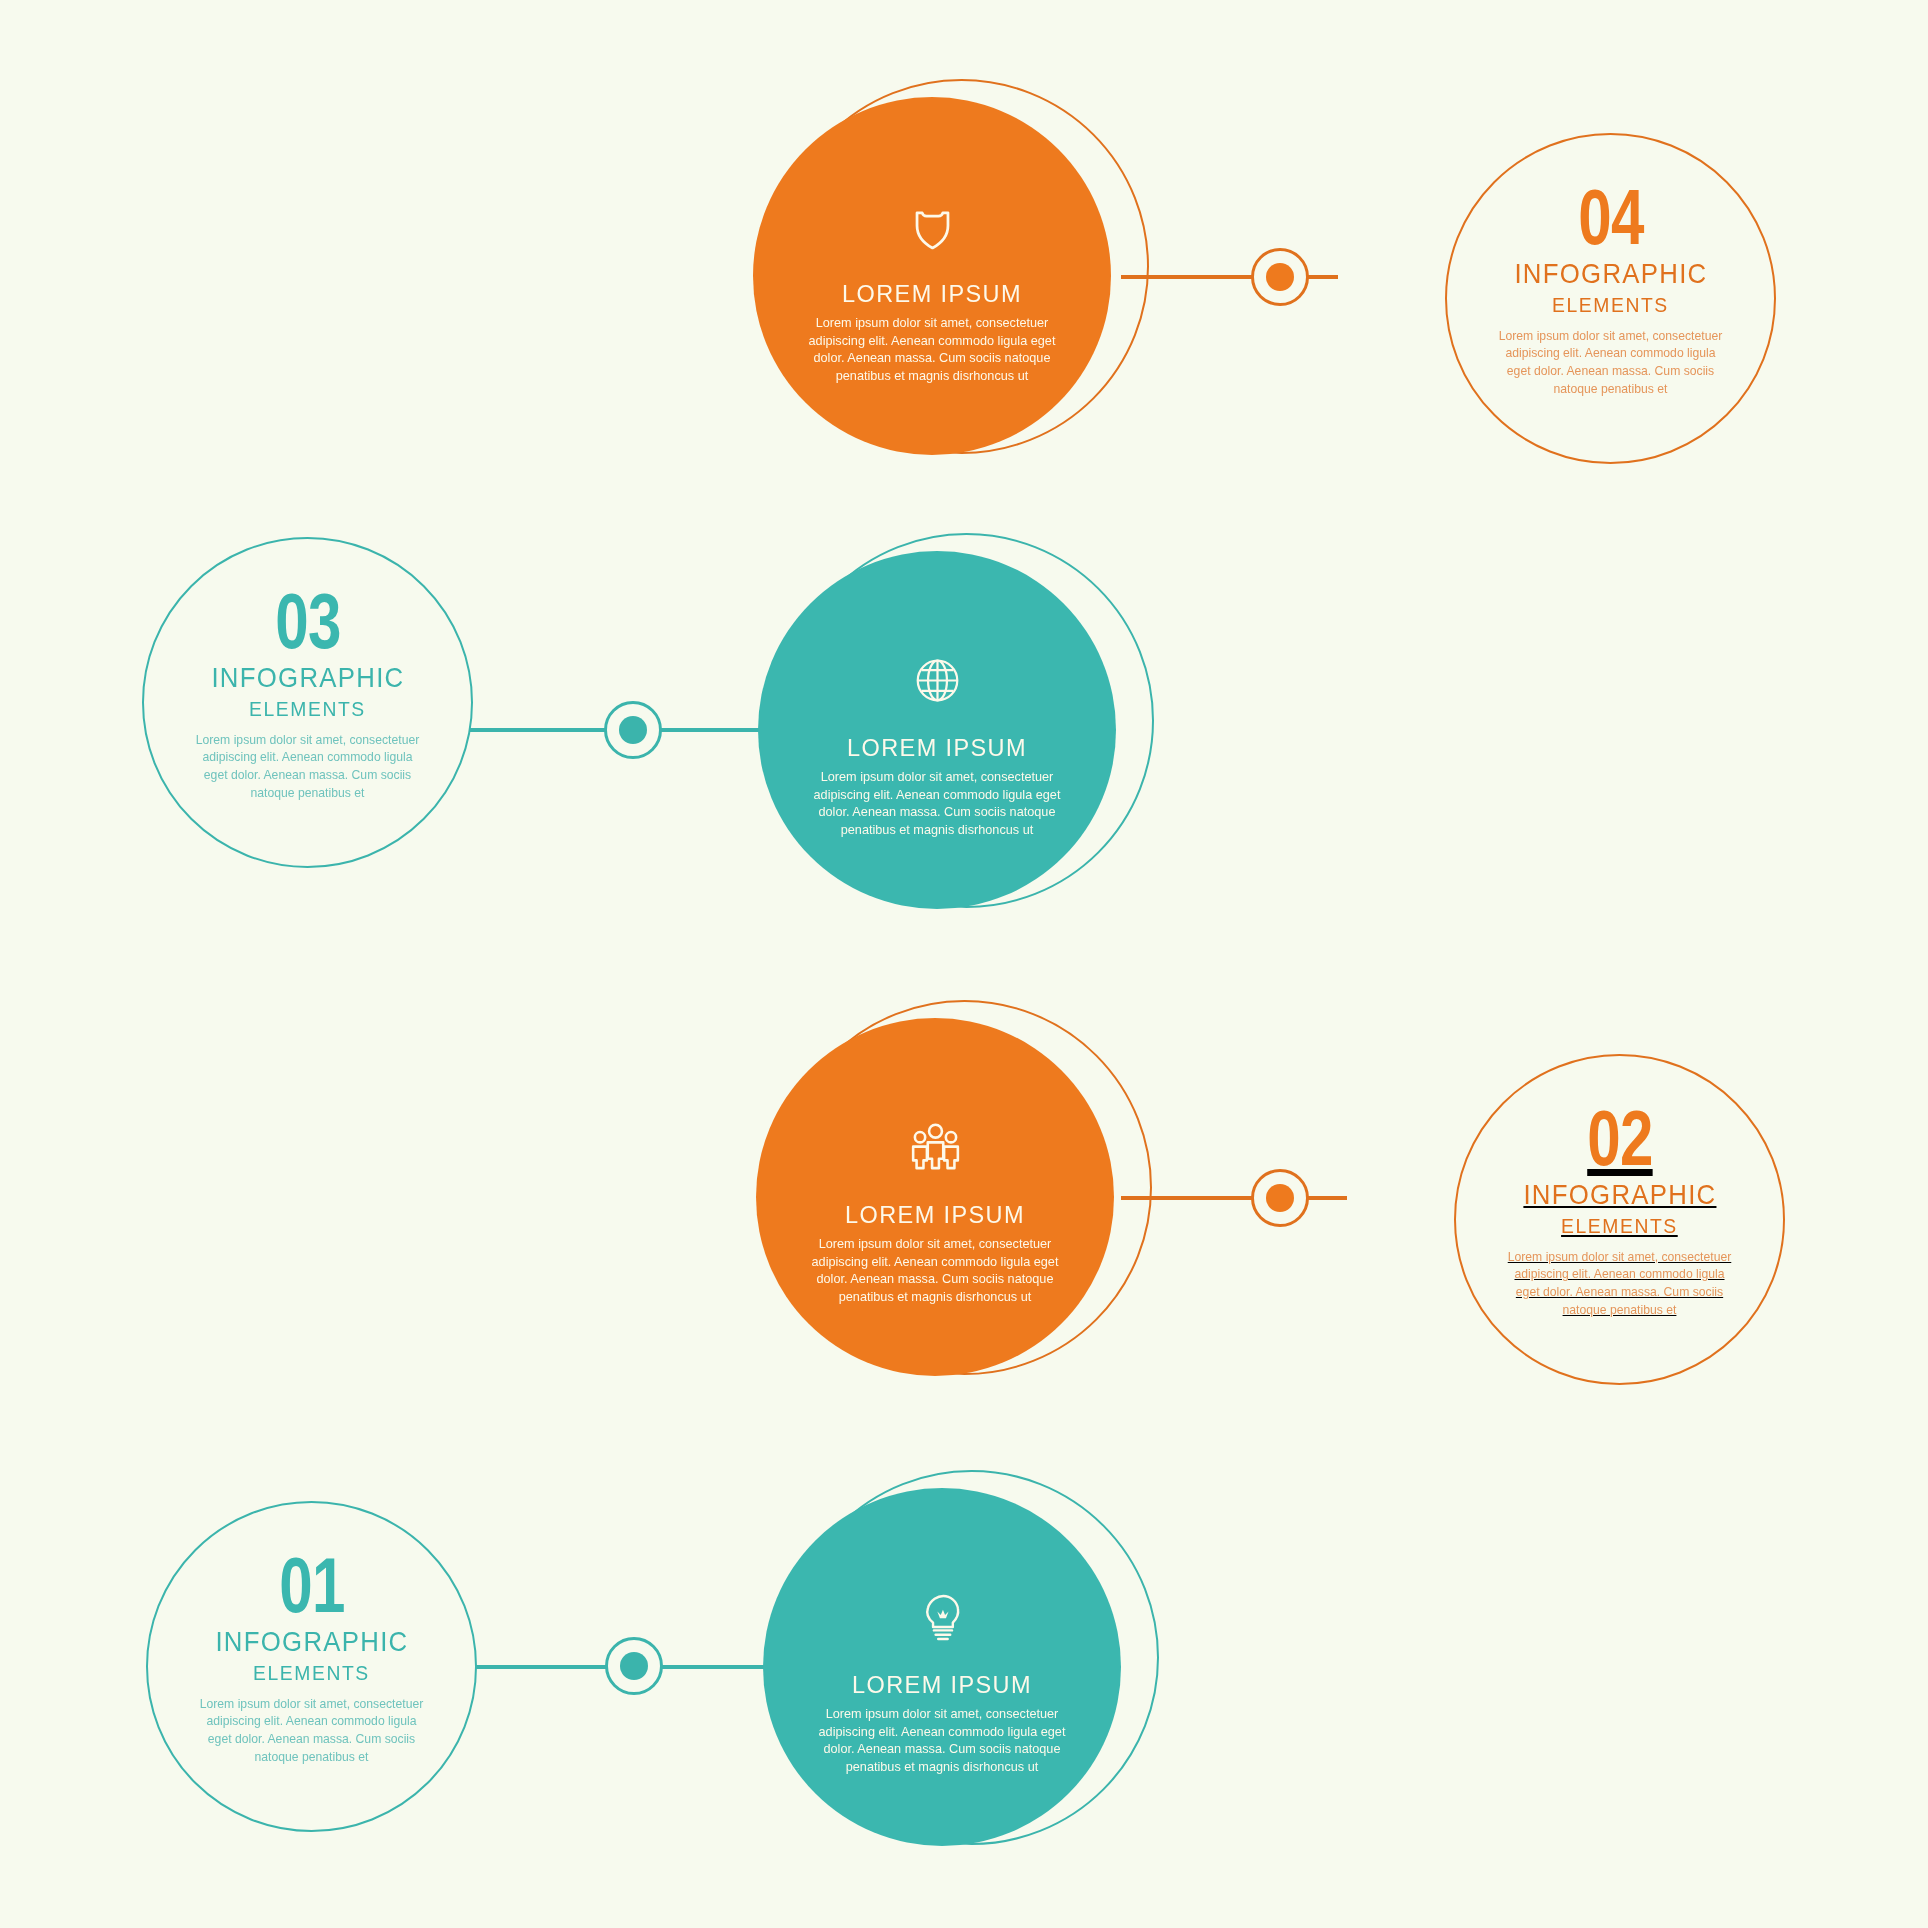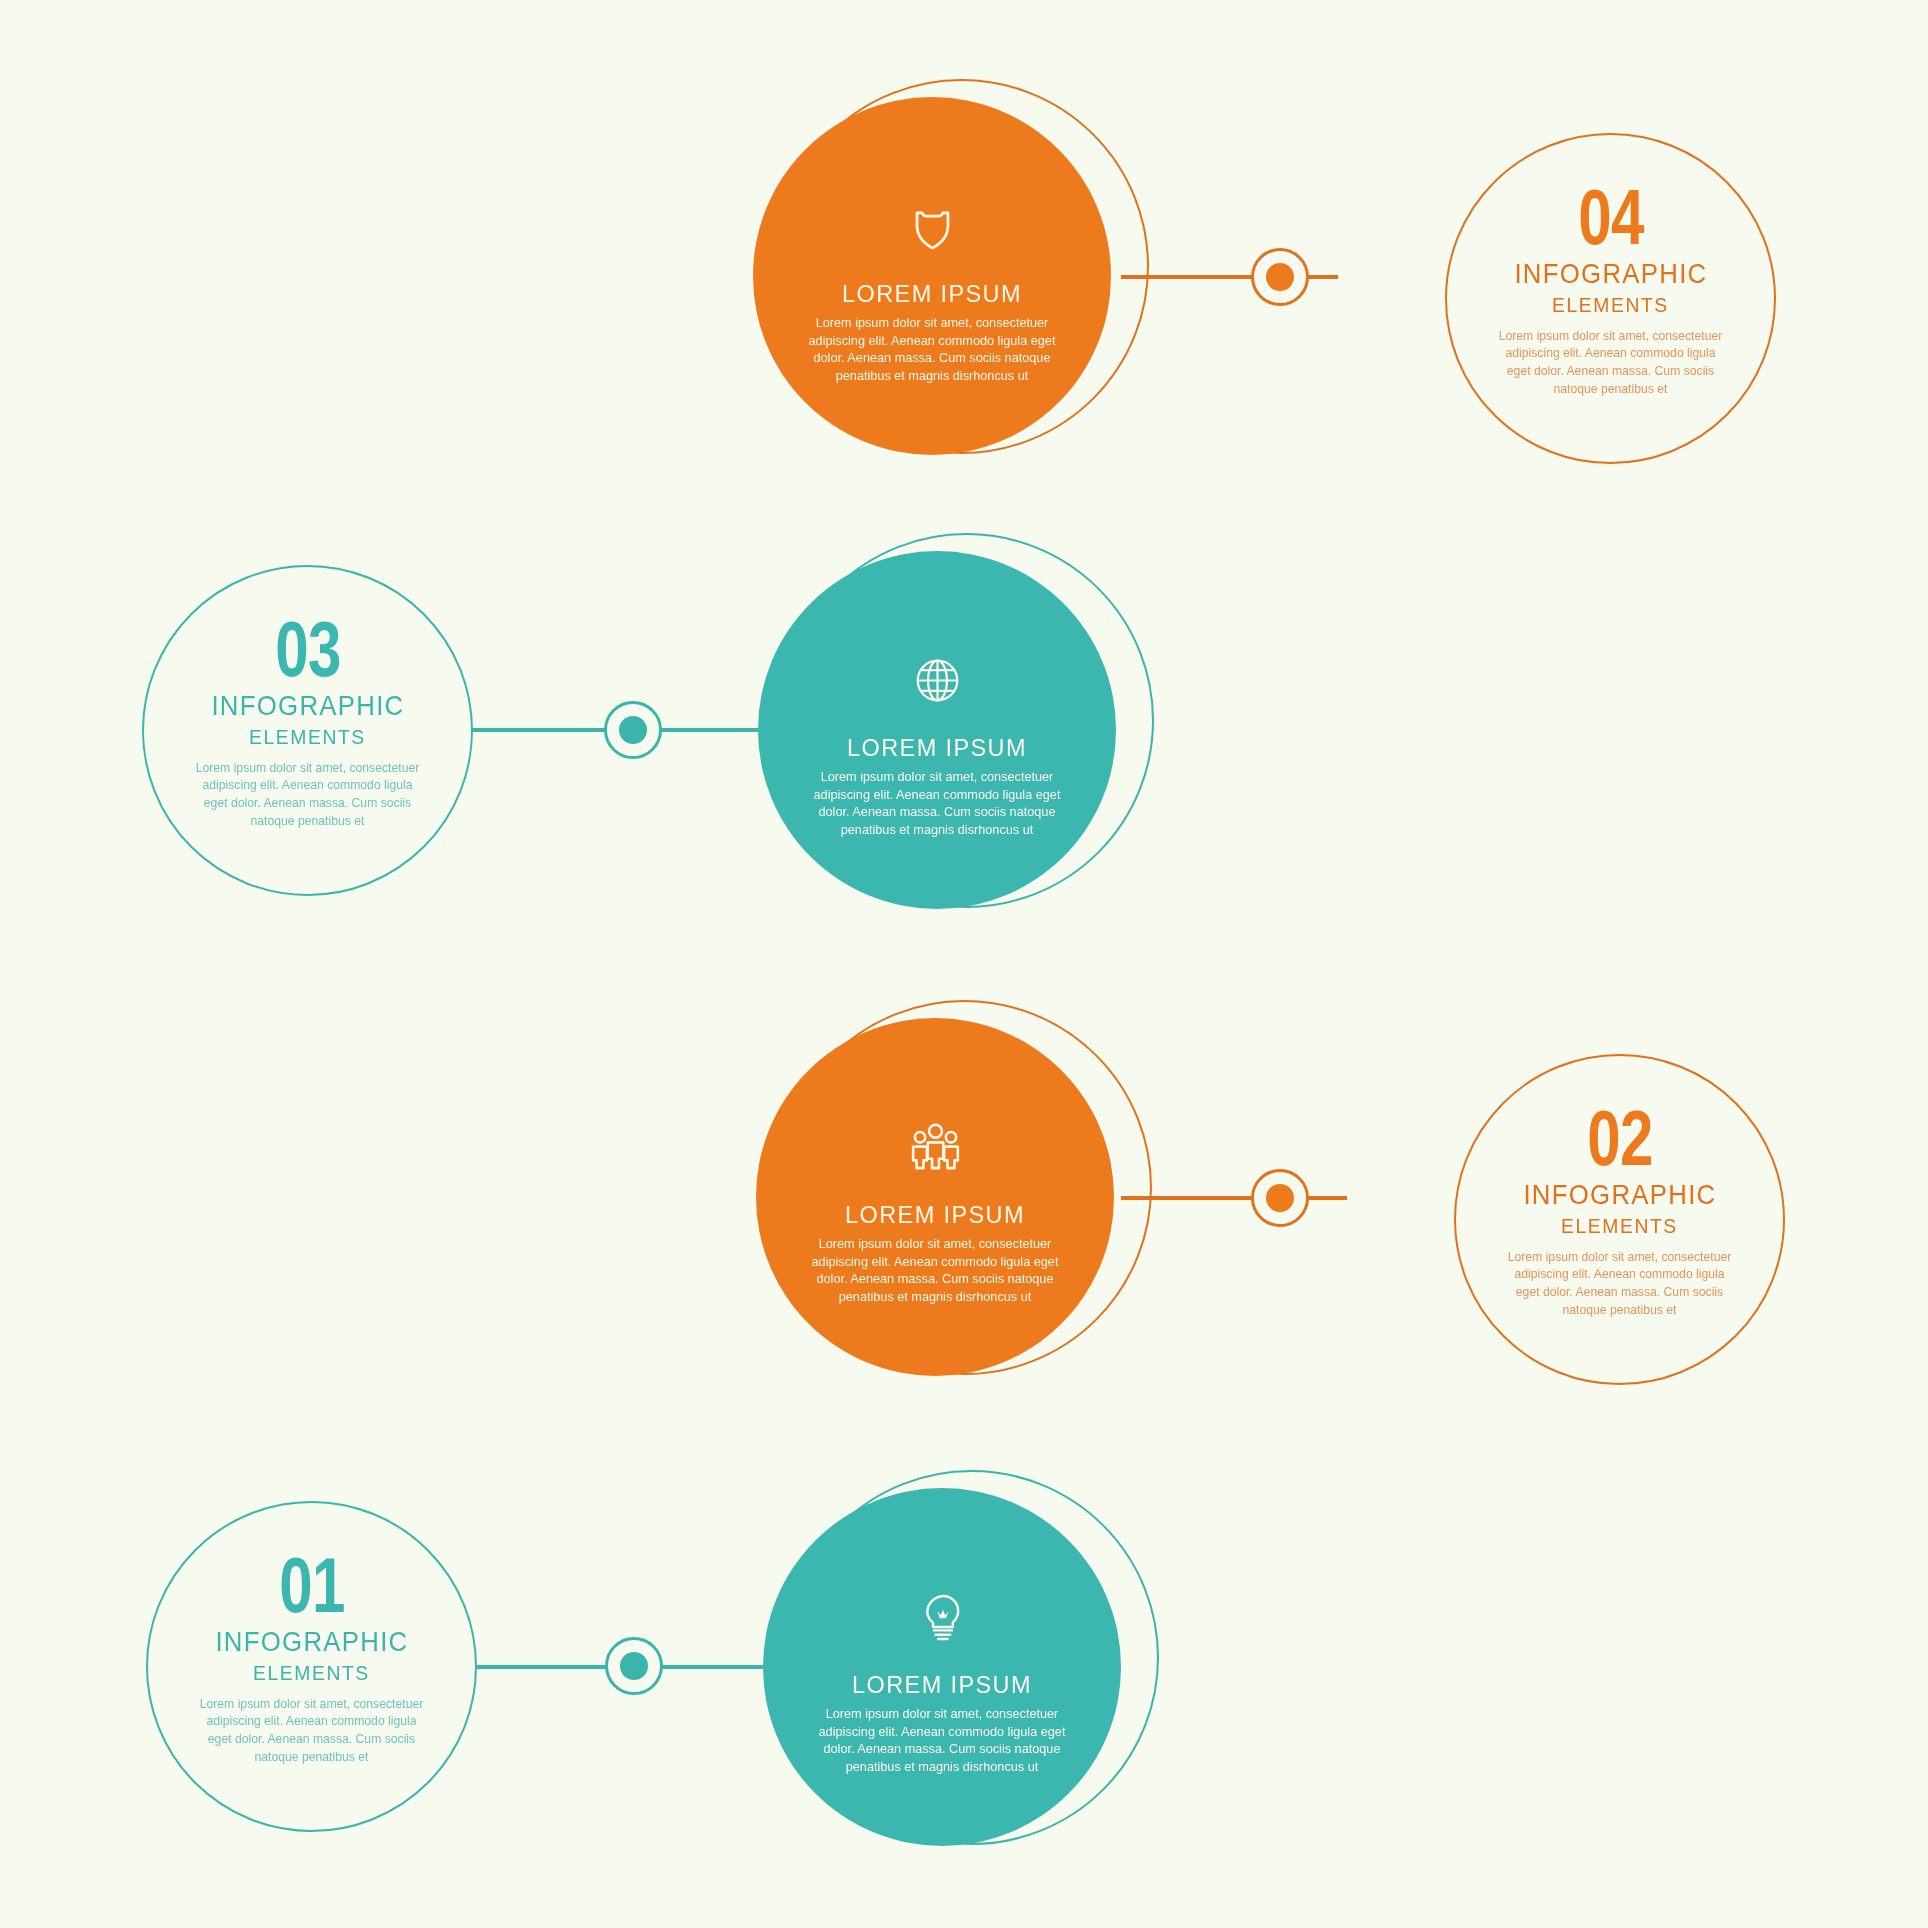--- a/index.html
+++ b/index.html
@@ -203,21 +203,21 @@
     <div class="label-heading orange">INFOGRAPHIC</div>
     <div class="label-subheading orange">ELEMENTS</div>
     <div class="label-body orange">Lorem ipsum dolor sit amet, consectetuer adipiscing elit. Aenean commodo ligula eget dolor. Aenean massa. Cum sociis natoque penatibus et</div>
   </div>
 
   <div class="connector-line teal" style="left:469px; top:728px; width:303px;"></div>
   <div class="connector-dot teal" style="left:604px; top:701px;">
     <div class="inner"></div>
   </div>
 
-  <div class="label-node teal" style="left:142px; top:565px;">
+  <div class="label-node teal" style="left:142px; top:537px;">
     <div class="label-number teal">03</div>
     <div class="label-heading teal">INFOGRAPHIC</div>
     <div class="label-subheading teal">ELEMENTS</div>
     <div class="label-body teal">Lorem ipsum dolor sit amet, consectetuer adipiscing elit. Aenean commodo ligula eget dolor. Aenean massa. Cum sociis natoque penatibus et</div>
   </div>
 
   <div class="main-node" style="left:758px; top:525px;">
     <div class="main-ring teal"></div>
     <div class="main-disc teal">
       <div class="main-icon">
@@ -251,21 +251,21 @@
           <path d="M6 31 H22 V47 H18 V56 H10 V47 H6 Z"></path>
           <circle cx="50" cy="20" r="6"></circle>
           <path d="M42 31 H58 V47 H54 V56 H46 V47 H42 Z"></path>
         </svg>
       </div>
       <div class="main-title">LOREM IPSUM</div>
       <div class="main-body">Lorem ipsum dolor sit amet, consectetuer adipiscing elit. Aenean commodo ligula eget dolor. Aenean massa. Cum sociis natoque penatibus et magnis disrhoncus ut</div>
     </div>
   </div>
 
-  <div class="label-node orange" style="left:1454px; top:1054px;">
+  <div class="label-node orange" style="left:1454px; top:1054px;text-decoration:underline;">
     <div class="label-number orange">02</div>
     <div class="label-heading orange">INFOGRAPHIC</div>
     <div class="label-subheading orange">ELEMENTS</div>
     <div class="label-body orange">Lorem ipsum dolor sit amet, consectetuer adipiscing elit. Aenean commodo ligula eget dolor. Aenean massa. Cum sociis natoque penatibus et</div>
   </div>
 
   <div class="connector-line teal" style="left:471px; top:1665px; width:309px;"></div>
   <div class="connector-dot teal" style="left:605px; top:1637px;">
     <div class="inner"></div>
   </div>

